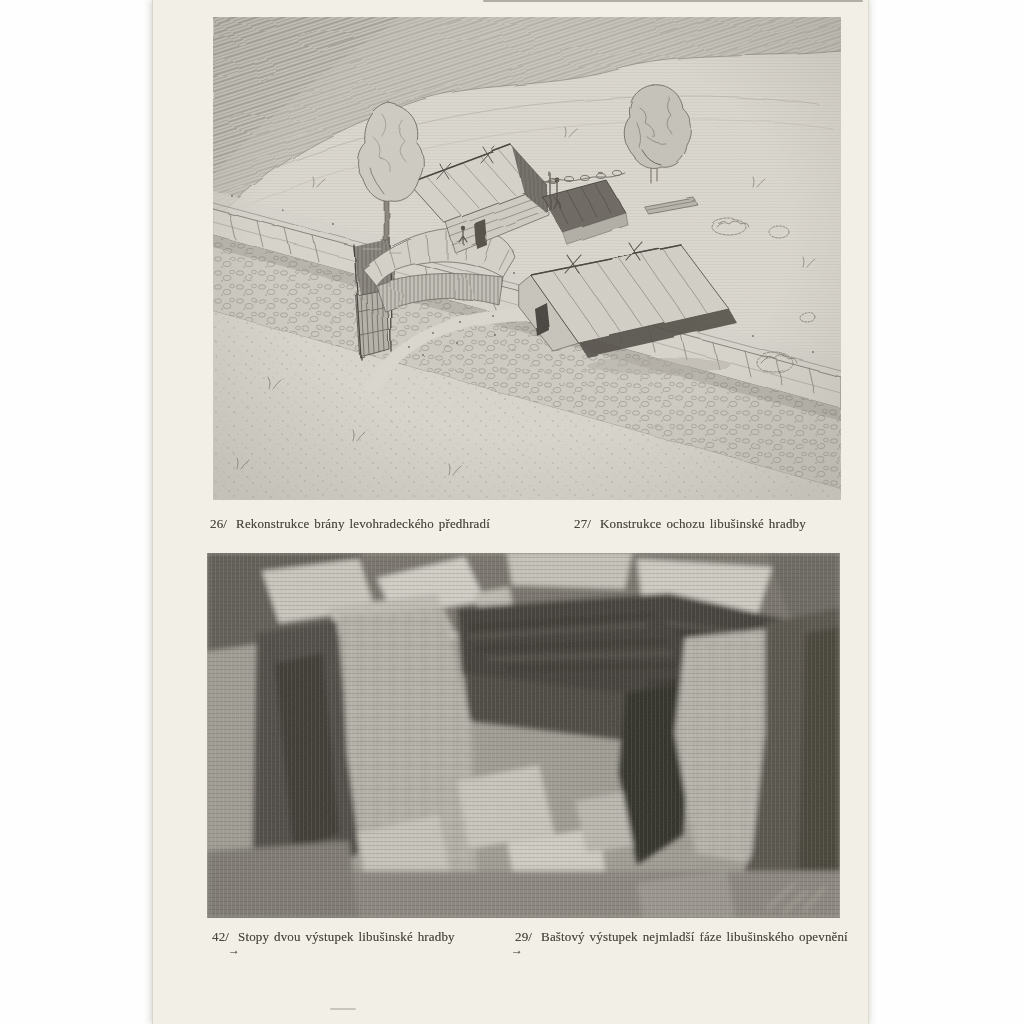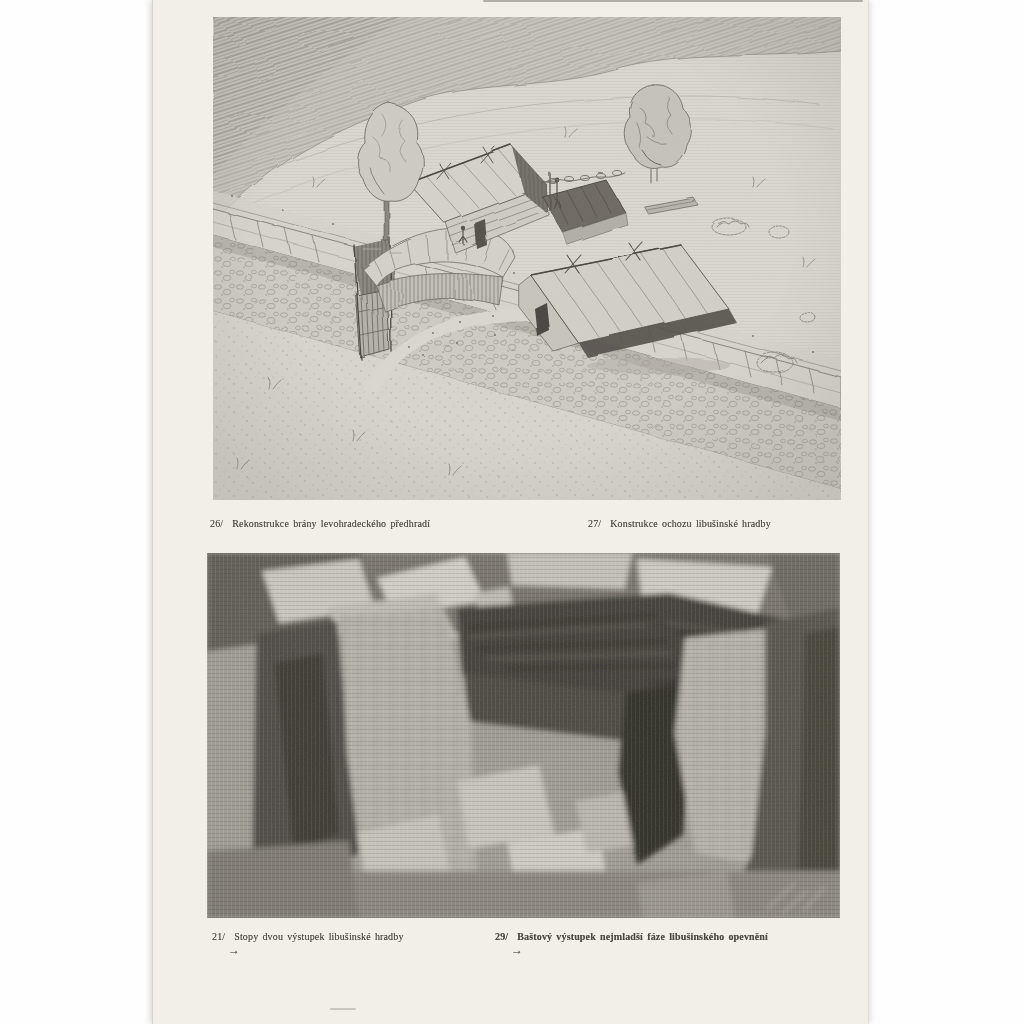--- a/index.html
+++ b/index.html
@@ -17,29 +17,29 @@
   .top-edge{
     position:absolute;left:330px;top:0;width:380px;height:2px;
     background:#8d8a82;opacity:.65;border-radius:2px;
   }
   .fig{position:absolute;margin:0;padding:0;}
   .fig svg{display:block;}
   .fig-drawing{left:60px;top:17px;width:628px;height:483px;}
   .fig-photo{left:54px;top:553px;width:633px;height:365px;}
   .caption{
     position:absolute;white-space:nowrap;
-    font-size:10px;line-height:14px;color:#4c4841;
+    font-size:13px;line-height:14px;color:#4c4841;
     letter-spacing:.15px;word-spacing:1.5px;
     text-shadow:0 0 .4px rgba(76,72,65,.55);
   }
   .cap-num{display:inline-block;margin-right:9px;}
   .caption-26{left:57px;top:517px;}
-  .caption-27{left:435px;top:517px;}
+  .caption-27{left:421px;top:517px;}
   .caption-28{left:59px;top:930px;}
-  .caption-29{left:342px;top:930px;font-weight:bold;}
+  .caption-29{left:362px;top:930px;}
   .cap-arrow{
     position:absolute;font-size:12px;color:#55514a;letter-spacing:0;
     text-shadow:0 0 .4px rgba(85,81,74,.5);
   }
   .arrow-28{left:75px;top:943px;}
   .arrow-29{left:358px;top:943px;}
   .smudge{
     position:absolute;left:177px;top:1008px;width:26px;height:2px;
     background:#b9b5aa;opacity:.7;border-radius:2px;
   }
@@ -422,21 +422,21 @@
               <path d="M596,358 L618,334"></path>
           </g>
         </g>
 
         <rect width="633" height="365" fill="url(#weaveP)"></rect>
         <rect width="633" height="365" filter="url(#grainP)" opacity="0.55"></rect>
       </svg>
     </figure>
 
     <div class="caption caption-28">
-      <span class="cap-num">21/</span><span class="cap-text">Stopy dvou výstupek libušinské hradby</span>
+      <span class="cap-num">42/</span><span class="cap-text">Stopy dvou výstupek libušinské hradby</span>
     </div>
     <span class="cap-arrow arrow-28">→</span>
 
     <div class="caption caption-29">
       <span class="cap-num">29/</span><span class="cap-text">Baštový výstupek nejmladší fáze libušinského opevnění</span>
     </div>
     <span class="cap-arrow arrow-29">→</span>
 
     <div class="smudge"></div>
   </div>

